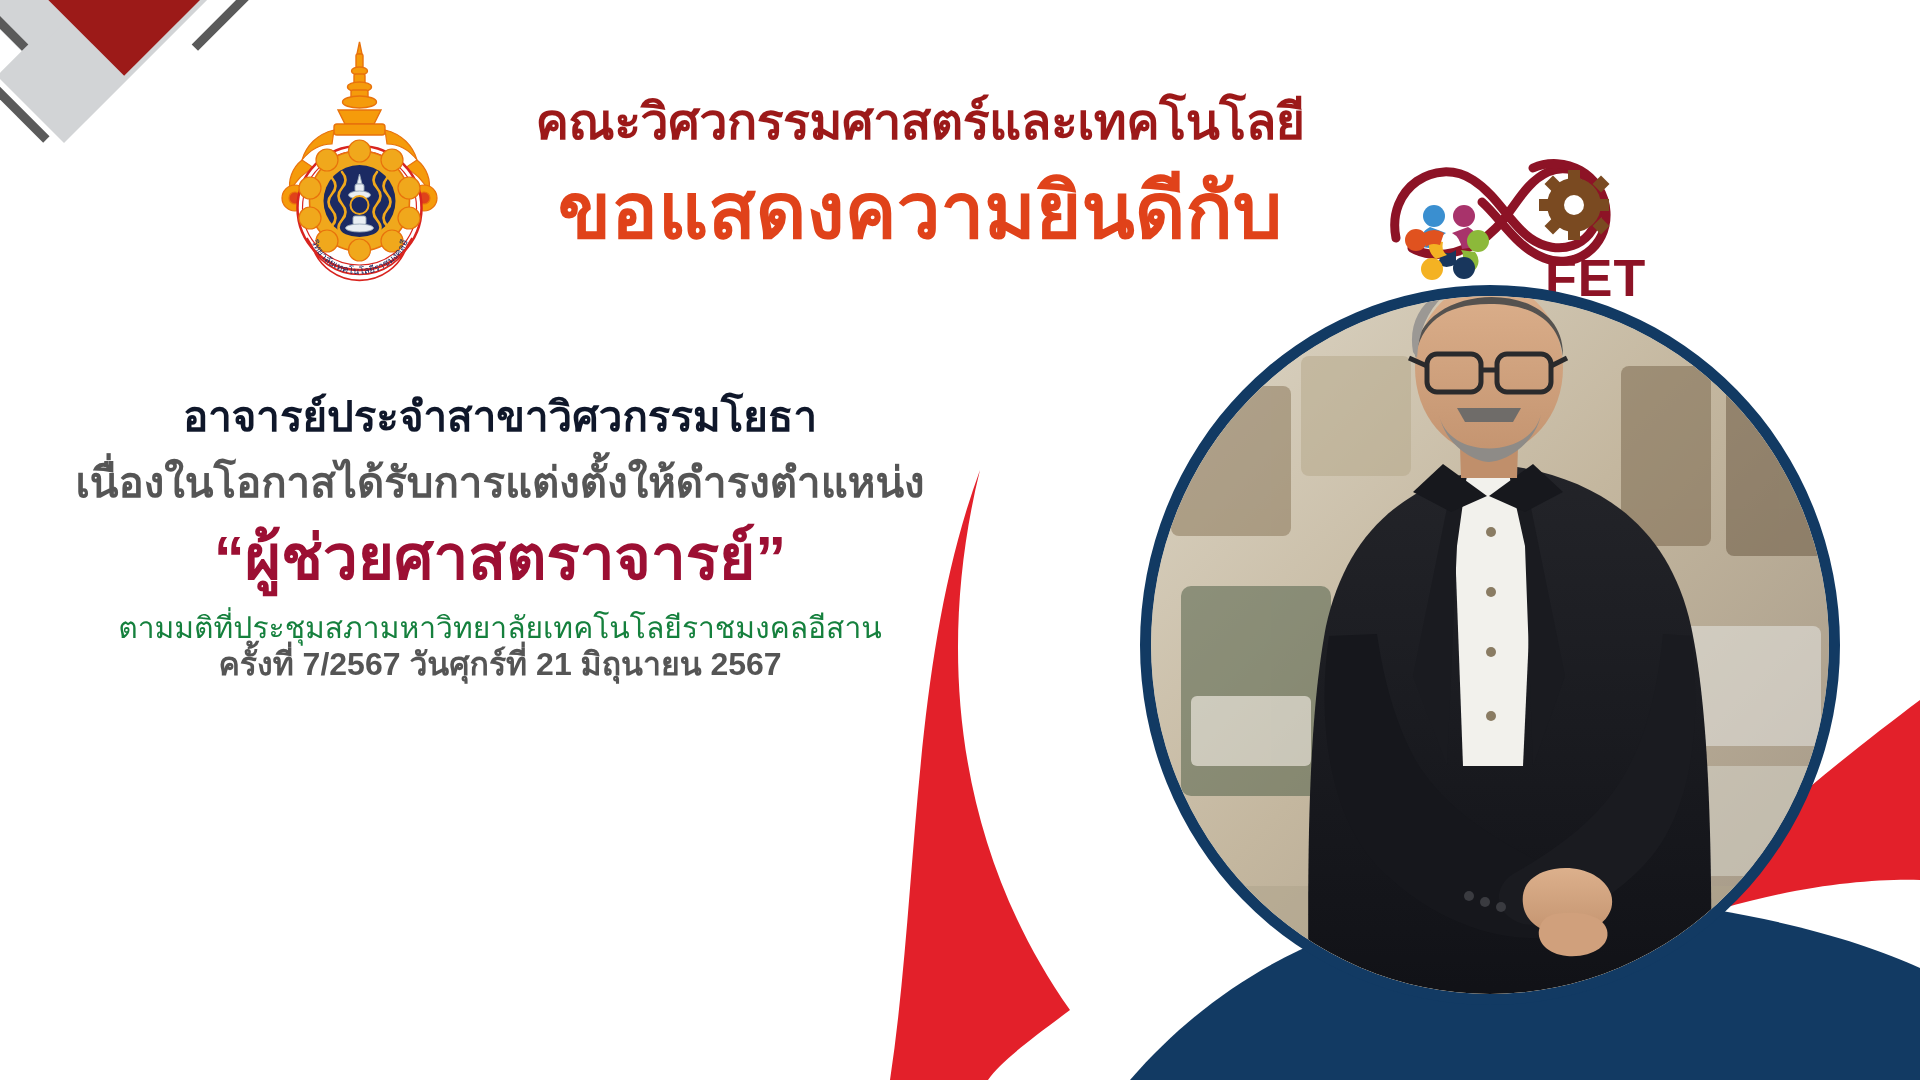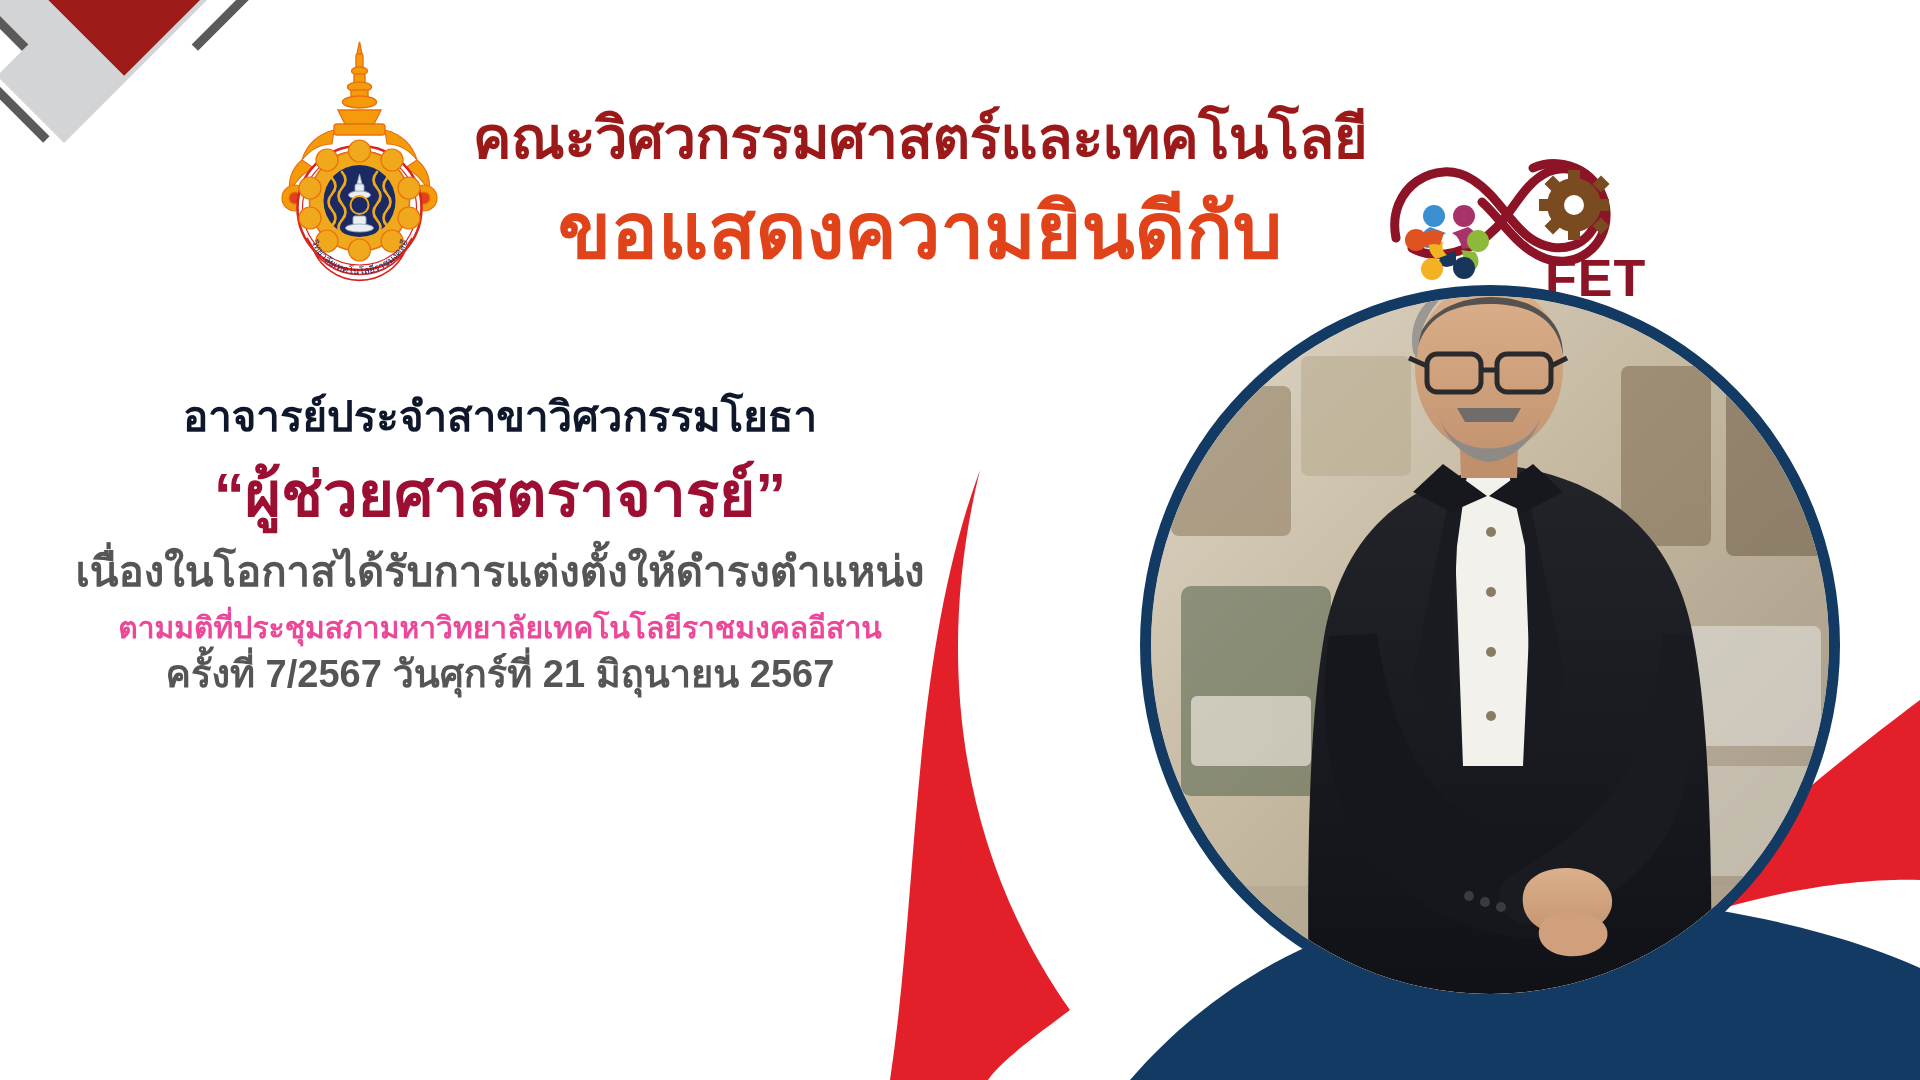--- a/index.html
+++ b/index.html
@@ -39,27 +39,26 @@
 
   
   .header-block {
     position: absolute;
     left: 470px;
     top: 96px;
     width: 900px;
     text-align: center;
   }
   .header-line1 {
-    font-size: 58px;
+    font-size: 50px;
     font-weight: bold;
     color: #9c1919;
     line-height: 1.05;
     letter-spacing: -0.5px;
     white-space: nowrap;
-    margin-top: 12px;
   }
   .header-line2 {
     font-size: 78px;
     font-weight: bold;
     color: #e0421a;
     line-height: 1.1;
     margin-top: 20px;
     white-space: nowrap;
   }
 
@@ -119,26 +118,25 @@
     margin-bottom: 16px;
   }
   .field-line {
     font-size: 42px;
     font-weight: bold;
     color: #555555;
     margin-bottom: 18px;
   }
   .ref-line {
     font-size: 30px;
-    font-weight: bold;
-    color: #ec4899;
-    margin-bottom: 6px;
+    font-weight: normal;
+    color: #15803d;
   }
   .date-line {
-    font-size: 38px;
+    font-size: 32px;
     font-weight: bold;
     color: #555555;
   }
 
   
   .right-graphics {
     position: absolute;
     left: 880px;
     top: 0;
     width: 1040px;
@@ -393,19 +391,19 @@
               <circle cx="334" cy="606" r="5"></circle>
               <circle cx="350" cy="611" r="5"></circle>
           </g>
         </svg>
       </div>
     </div>
   </div>
 
   <div class="body-block">
     <div class="line role-line">อาจารย์ประจำสาขาวิศวกรรมโยธา</div>
+    <div class="line occasion-line">เนื่องในโอกาสได้รับการแต่งตั้งให้ดำรงตำแหน่ง</div>
     <div class="line title-line">“ผู้ช่วยศาสตราจารย์”</div>
-    <div class="line occasion-line">เนื่องในโอกาสได้รับการแต่งตั้งให้ดำรงตำแหน่ง</div>
     <div class="line ref-line">ตามมติที่ประชุมสภามหาวิทยาลัยเทคโนโลยีราชมงคลอีสาน</div>
     <div class="line date-line">ครั้งที่ 7/2567 วันศุกร์ที่ 21 มิถุนายน 2567</div>
   </div>
 
 </div>
 
 </body></html>

